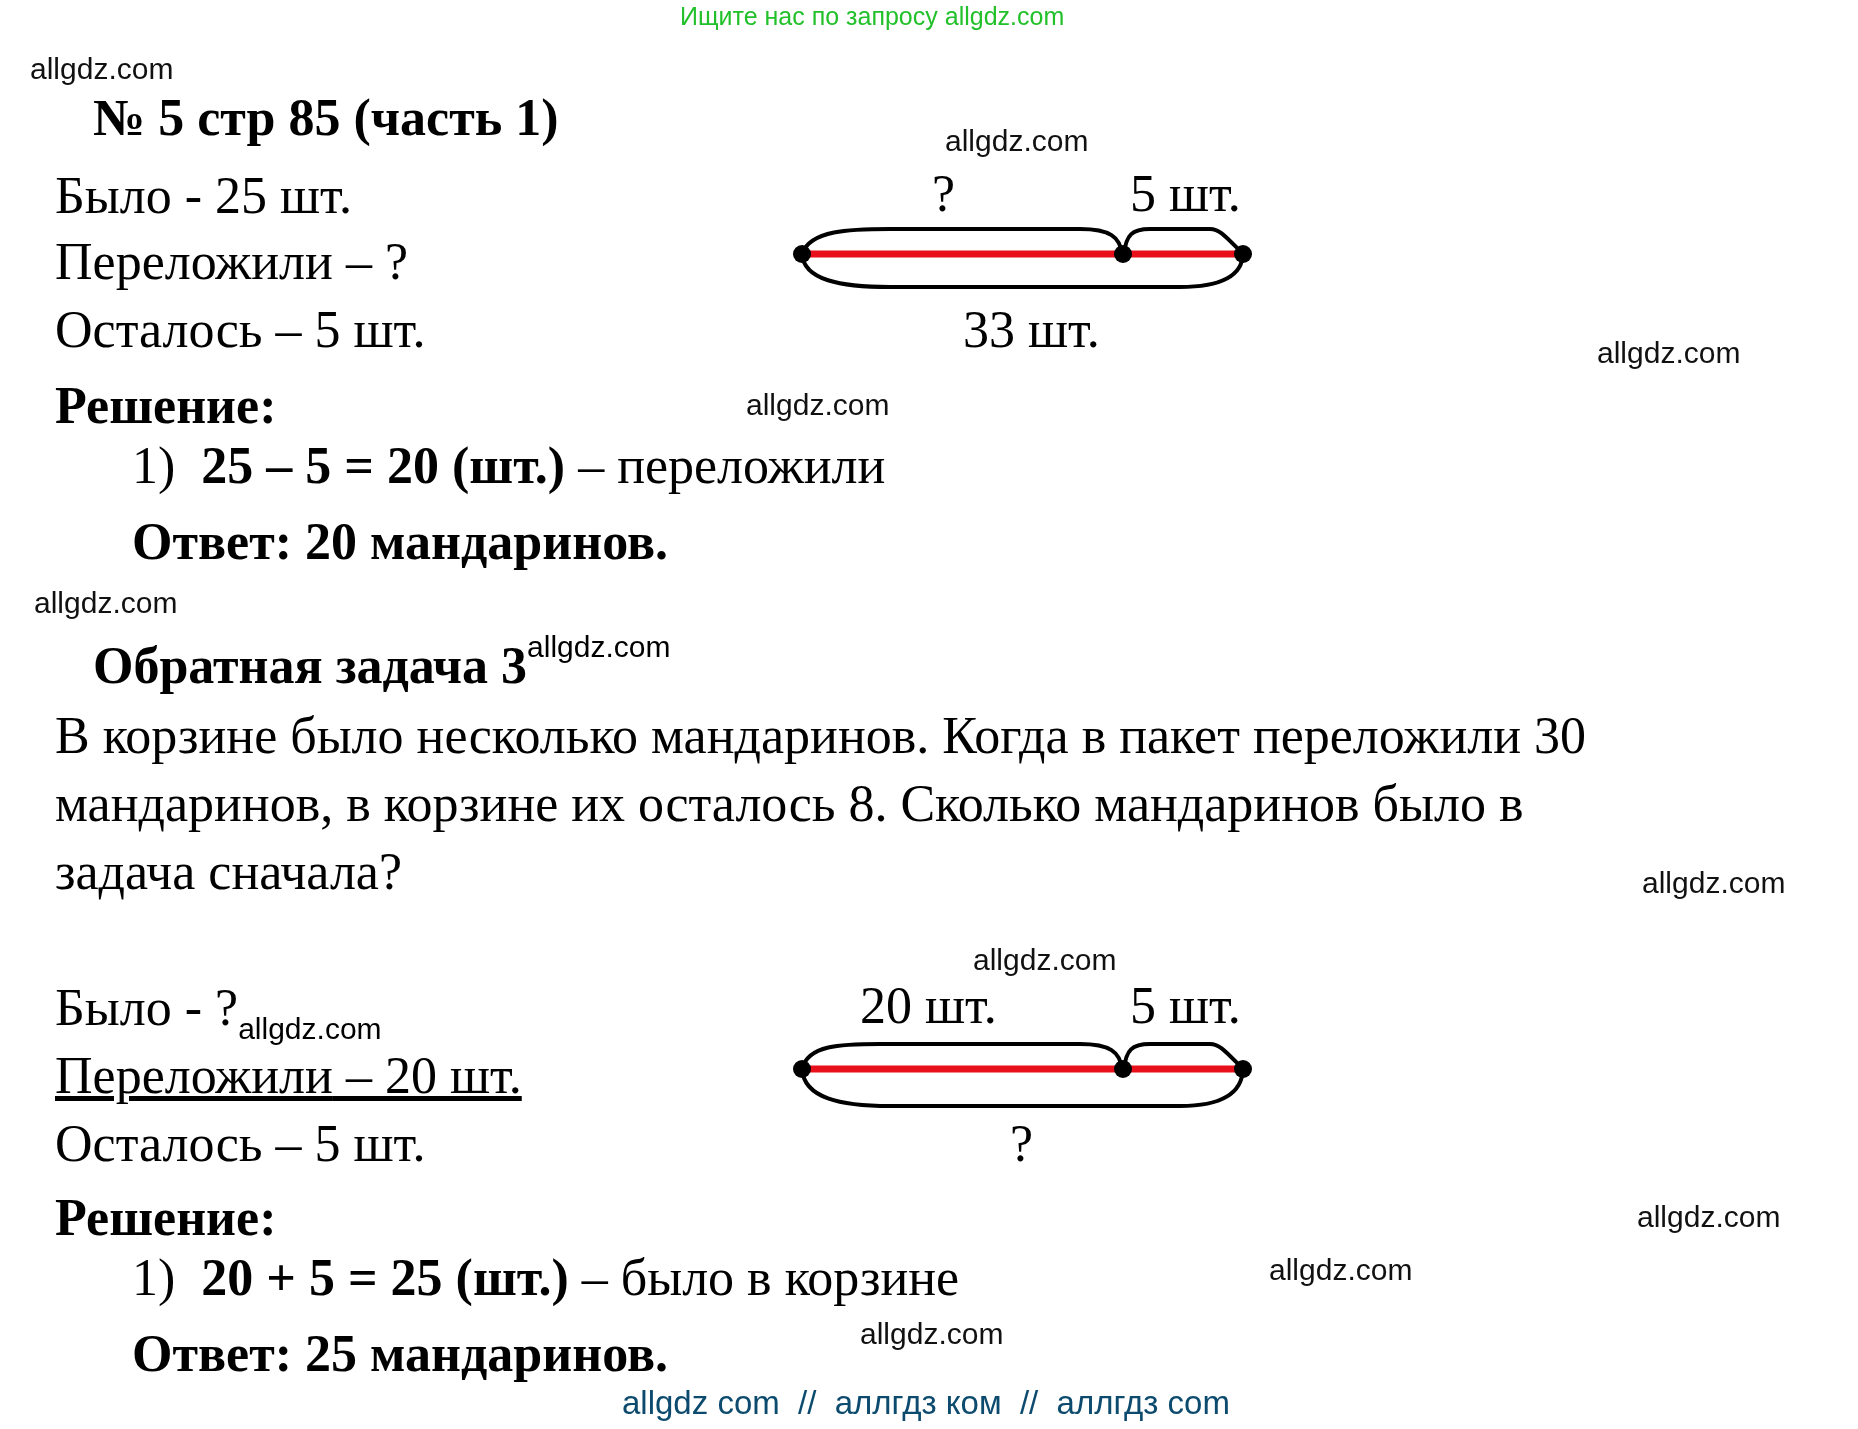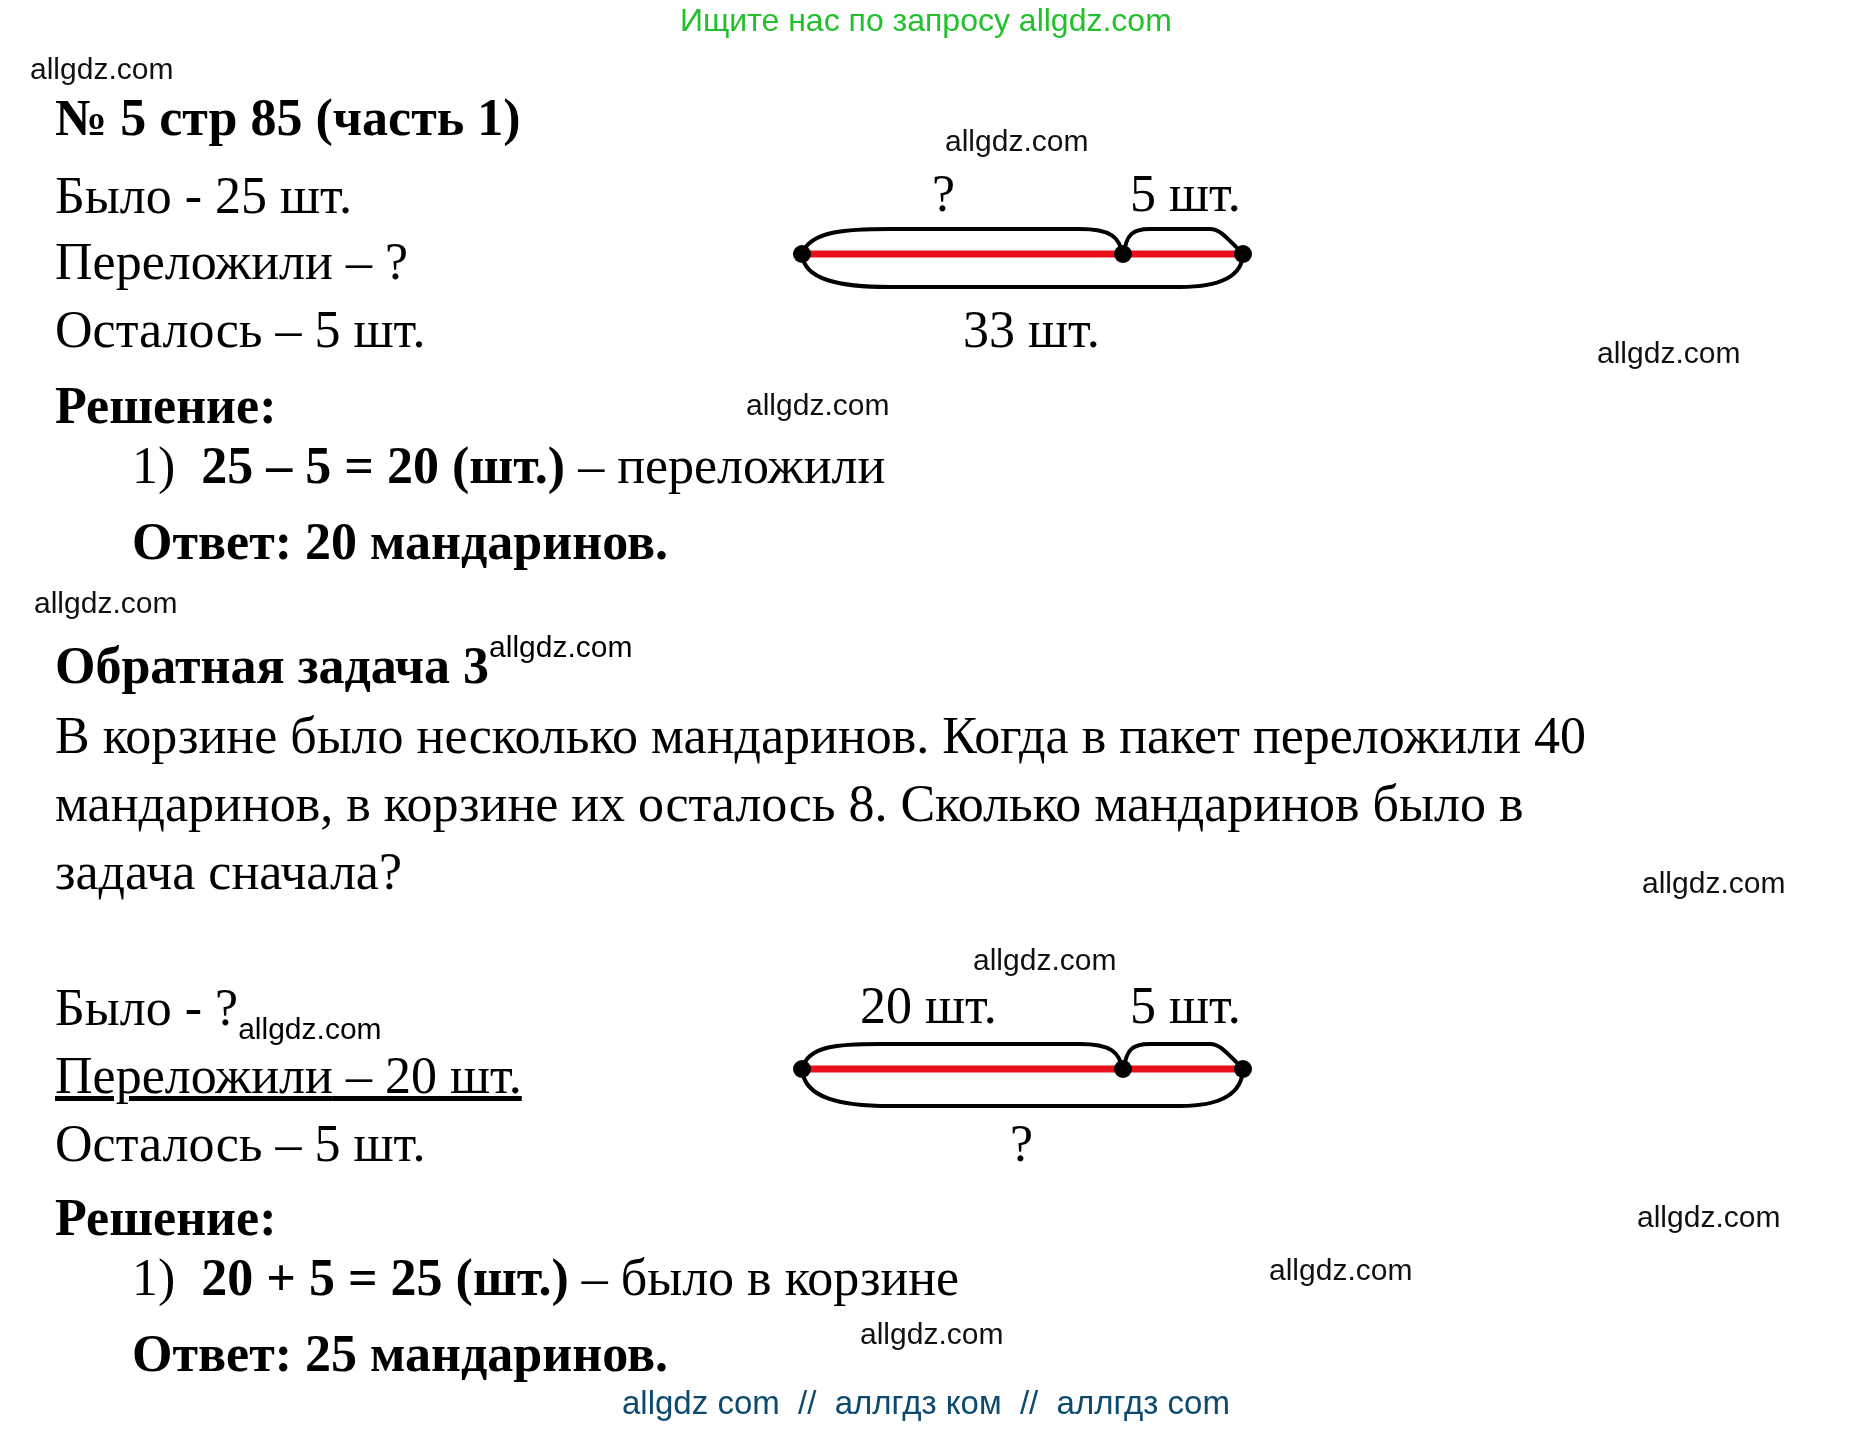--- a/index.html
+++ b/index.html
@@ -1,21 +1,21 @@
 <!DOCTYPE html>
 <html><head>
 <meta charset="utf-8">
 <style>
   html,body{margin:0;padding:0;background:#fff;}
   body{width:1858px;height:1429px;position:relative;overflow:hidden;font-family:"Liberation Serif",serif;color:#000;}
   .abs{position:absolute;white-space:nowrap;}
   .wm{font-family:"Liberation Sans",sans-serif;font-size:30px;color:#111;}
-  .green{font-family:"Liberation Sans",sans-serif;font-size:32px;color:#22c02a;}
+  .green{font-family:"Liberation Sans",sans-serif;font-size:25px;color:#22c02a;}
   .footer{font-family:"Liberation Sans",sans-serif;font-size:33px;color:#0c4a6e;}
-  .title{font-size:52px;font-weight:bold;}
+  .title{font-size:52px;font-weight:bold;margin-left:38px;}
   .txt{font-size:52px;}
   .bold{font-weight:bold;margin-top:8px;}
   .lbl{font-size:52px;}
   sup.wm-sup{font-family:"Liberation Sans",sans-serif;font-size:30px;font-weight:normal;vertical-align:0;position:relative;top:-26px;}
   sub.wm-sub{font-family:"Liberation Sans",sans-serif;font-size:30px;position:relative;top:14px;vertical-align:0;}
   svg{position:absolute;}
 </style>
 </head>
 <body>
 
@@ -59,21 +59,21 @@
   <line x1="22" y1="39" x2="463" y2="39" stroke="#e8101a" stroke-width="7"></line>
   <circle cx="22" cy="39" r="9" fill="#000"></circle>
   <circle cx="343" cy="39" r="9" fill="#000"></circle>
   <circle cx="463" cy="39" r="9" fill="#000"></circle>
 </svg>
 <div class="abs lbl" style="left:963px;top:300px;">33 шт.</div>
 
 <div class="abs title" style="left:55px;top:636px;">
   <span>Обратная задача 3</span><sup class="wm-sup">allgdz.com</sup>
 </div>
-<div class="abs txt" style="left:55px;top:706px;">В корзине было несколько мандаринов. Когда в пакет переложили 40</div>
+<div class="abs txt" style="left:55px;top:706px;">В корзине было несколько мандаринов. Когда в пакет переложили 30</div>
 <div class="abs txt" style="left:55px;top:774px;">мандаринов, в корзине их осталось 8. Сколько мандаринов было в</div>
 <div class="abs txt" style="left:55px;top:842px;">задача сначала?</div>
 
 <div class="abs txt" style="left:55px;top:978px;">
   <span>Было</span><span style="white-space:pre"> - ?</span><sub class="wm-sub">allgdz.com</sub>
 </div>
 <div class="abs txt" style="left:55px;top:1046px;text-decoration:underline;">
   <span>Переложили</span><span> – 20 шт.</span>
 </div>
 <div class="abs txt" style="left:55px;top:1114px;">

